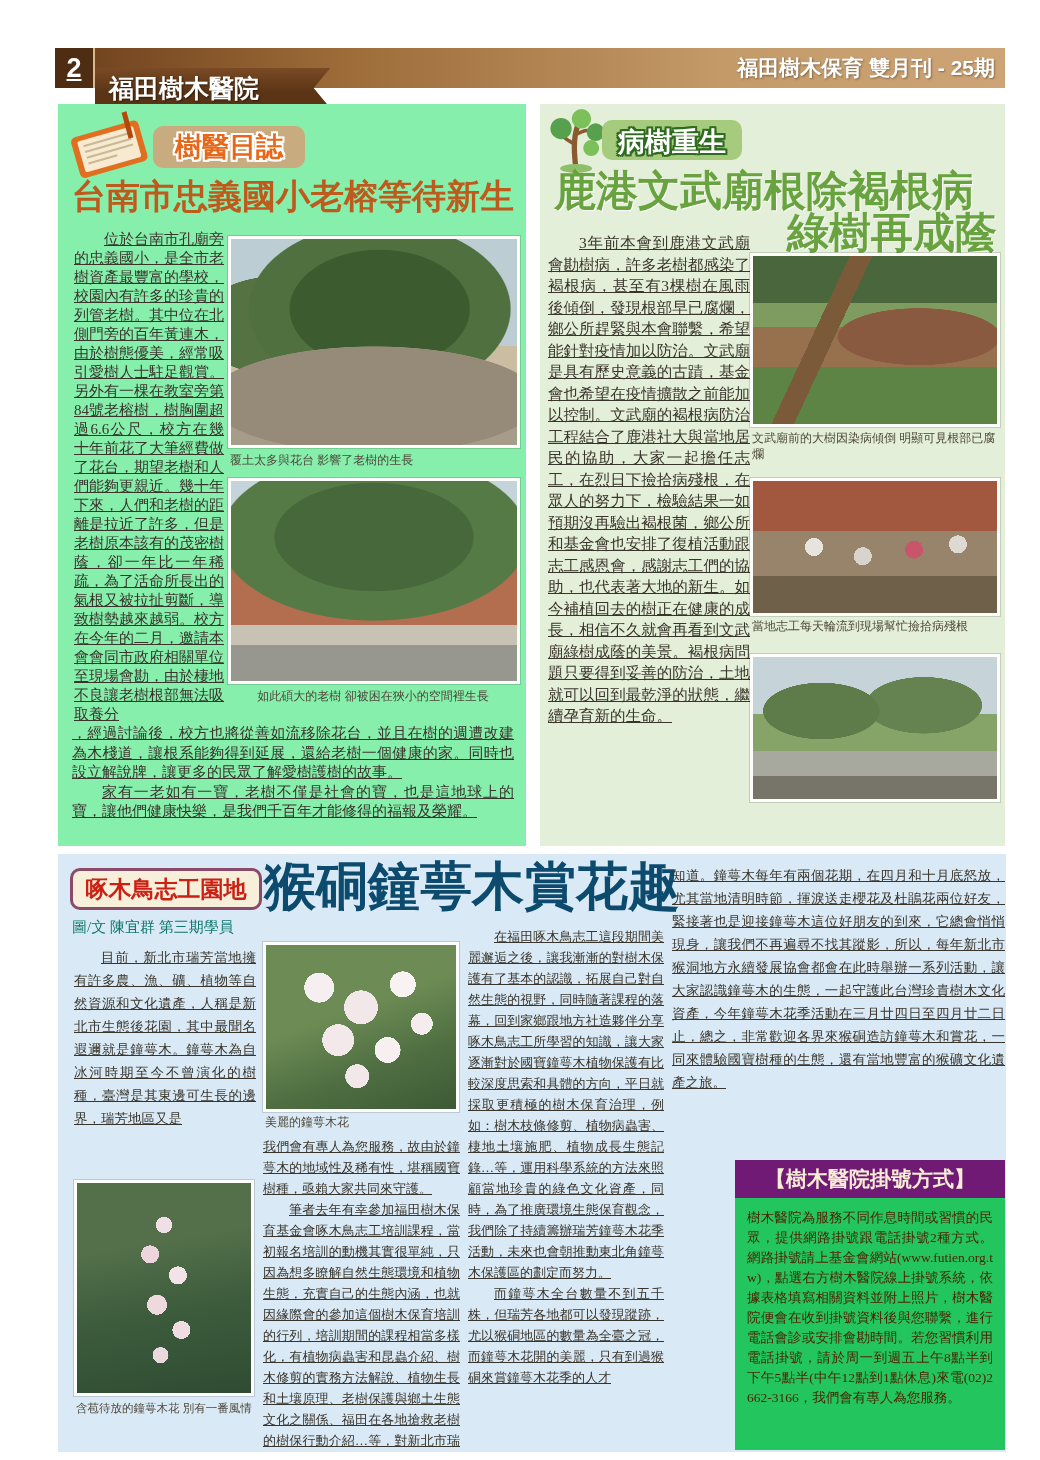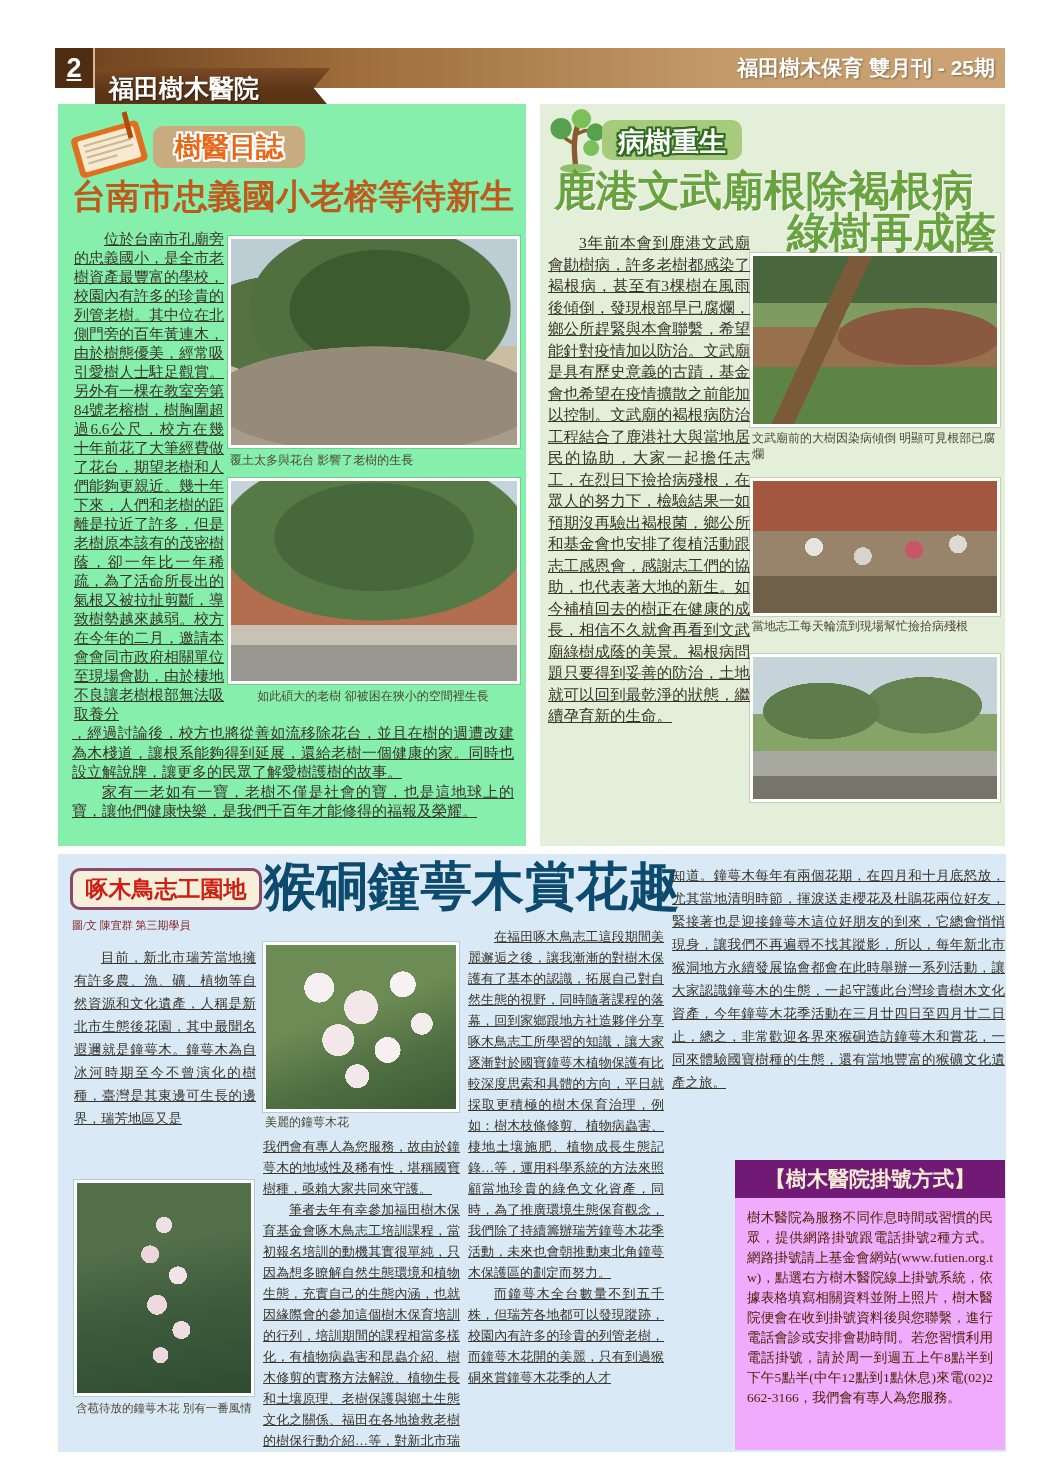--- a/index.html
+++ b/index.html
@@ -40,21 +40,21 @@
   .badge2-icon{position:absolute;left:6px;top:4px;width:62px;height:66px;}
   .a2-title1{position:absolute;left:14px;top:64px;font-size:42px;line-height:46px;font-weight:bold;
     color:#68a33f;white-space:nowrap;text-shadow:1px 1px 0 #fff;}
   .a2-title2{position:absolute;right:8px;top:106px;font-size:42px;line-height:46px;font-weight:bold;
     color:#68a33f;white-space:nowrap;text-shadow:1px 1px 0 #fff;}
   .badge3-box{position:absolute;left:12px;top:14px;width:192px;height:42px;background:#f6efd9;
     border:3px solid #8c4a6b;border-radius:10px;box-sizing:border-box;text-align:center;
     line-height:36px;font-size:23px;font-weight:bold;color:#cc2015;}
   .a3-title{position:absolute;left:206px;top:0px;font-size:52px;line-height:64px;font-weight:bold;
     color:#0c4a6e;white-space:nowrap;}
-  .a3-byline{position:absolute;left:14px;top:64px;font-size:11px;color:#7f1d1d;}
+  .a3-byline{position:absolute;left:14px;top:64px;font-size:15px;color:#0f766e;}
   
   .btxt{position:absolute;text-align:justify;color:#3a352c;overflow:hidden;}
   .btxt p{margin:0;text-decoration:underline;}
   .ind{text-indent:2em;}
   .a1-col{left:16px;top:126px;width:150px;height:498px;font-size:15px;line-height:19px;}
   .a1-cont{left:14px;top:620px;width:442px;height:118px;font-size:15px;line-height:19.5px;}
   .a2-col{left:8px;top:128px;width:202px;height:606px;font-size:15.5px;line-height:21.5px;}
   .a3-col{font-size:13px;line-height:21px;}
   .a3-col1{left:16px;top:92px;width:182px;height:232px;line-height:23px;font-size:13.5px;}
   .a3-col2{left:205px;top:282px;width:197px;height:312px;}
@@ -106,21 +106,21 @@
       radial-gradient(circle 9px at 42% 34%,#ecd5dc 0 99%,transparent 100%),
       radial-gradient(circle 9px at 58% 44%,#f2e3e8 0 99%,transparent 100%),
       radial-gradient(circle 10px at 46% 58%,#eed9df 0 99%,transparent 100%),
       radial-gradient(circle 9px at 60% 70%,#f0dde2 0 99%,transparent 100%),
       radial-gradient(circle 8px at 48% 82%,#ecd7dd 0 99%,transparent 100%),
       linear-gradient(170deg,#53704a 0 30%,#3d5c3c 60%,#2f4c33 100%);}
   
   .infobox{position:absolute;left:677px;top:306px;width:270px;height:290px;}
   .infobox-hd{height:38px;background:#701a75;color:#f7ecd4;font-size:21px;font-weight:bold;
     text-align:center;line-height:38px;}
-  .infobox-bd{height:252px;background:#f0abfc;box-sizing:border-box;padding:10px 12px;
+  .infobox-bd{height:252px;background:#22c55e;box-sizing:border-box;padding:10px 12px;
     color:#4c2406;font-size:13.5px;line-height:20px;text-align:justify;word-break:break-all;overflow:hidden;}
 </style>
 </head>
 <body>
 
 <div class="hdr">
   <div class="hdr-num">2</div>
   <div class="hdr-mast">福田樹木醫院</div>
   <div class="hdr-issue">福田樹木保育 雙月刊 - 25期</div>
 </div>
@@ -196,21 +196,21 @@
   <div class="photo ph-flowers" style="left:205px;top:88px;width:190px;height:164px;"></div>
   <div class="cap" style="left:207px;top:260px;width:190px;">美麗的鐘萼木花</div>
 
   <div class="btxt serif a3-col a3-col2">
     <p>我們會有專人為您服務，故由於鐘萼木的地域性及稀有性，堪稱國寶樹種，亟賴大家共同來守護。</p>
     <p class="ind">筆者去年有幸參加福田樹木保育基金會啄木鳥志工培訓課程，當初報名培訓的動機其實很單純，只因為想多瞭解自然生態環境和植物生態，充實自己的生態內涵，也就因緣際會的參加這個樹木保育培訓的行列，培訓期間的課程相當多樣化，有植物病蟲害和昆蟲介紹、樹木修剪的實務方法解說、植物生長和土壤原理、老樹保護與鄉土生態文化之關係、福田在各地搶救老樹的樹保行動介紹…等，對新北市瑞芳當地鐘萼木守護工作有很大的啟發。</p>
   </div>
 
   <div class="btxt serif a3-col a3-col3">
     <p class="ind">在福田啄木鳥志工這段期間美麗邂逅之後，讓我漸漸的對樹木保護有了基本的認識，拓展自己對自然生態的視野，同時隨著課程的落幕，回到家鄉跟地方社造夥伴分享啄木鳥志工所學習的知識，讓大家逐漸對於國寶鐘萼木植物保護有比較深度思索和具體的方向，平日就採取更積極的樹木保育治理，例如：樹木枝條修剪、植物病蟲害、棲地土壤施肥、植物成長生態記錄…等，運用科學系統的方法來照顧當地珍貴的綠色文化資產，同時，為了推廣環境生態保育觀念，我們除了持續籌辦瑞芳鐘萼木花季活動，未來也會朝推動東北角鐘萼木保護區的劃定而努力。</p>
-    <p class="ind">而鐘萼木全台數量不到五千株，但瑞芳各地都可以發現蹤跡，校園內有許多的珍貴的列管老樹，而鐘萼木花開的美麗，只有到過猴硐來賞鐘萼木花季的人才</p>
+    <p class="ind">而鐘萼木全台數量不到五千株，但瑞芳各地都可以發現蹤跡，尤以猴硐地區的數量為全臺之冠，而鐘萼木花開的美麗，只有到過猴硐來賞鐘萼木花季的人才</p>
   </div>
 
   <div class="btxt serif a3-col a3-col4">
     <p>知道。鐘萼木每年有兩個花期，在四月和十月底怒放，尤其當地清明時節，揮淚送走櫻花及杜鵑花兩位好友，緊接著也是迎接鐘萼木這位好朋友的到來，它總會悄悄現身，讓我們不再遍尋不找其蹤影，所以，每年新北市猴洞地方永續發展協會都會在此時舉辦一系列活動，讓大家認識鐘萼木的生態，一起守護此台灣珍貴樹木文化資產，今年鐘萼木花季活動在三月廿四日至四月廿二日止，總之，非常歡迎各界來猴硐造訪鐘萼木和賞花，一同來體驗國寶樹種的生態，還有當地豐富的猴礦文化遺產之旅。</p>
   </div>
 
   <div class="infobox">
     <div class="infobox-hd">【樹木醫院掛號方式】</div>
     <div class="infobox-bd serif">樹木醫院為服務不同作息時間或習慣的民眾，提供網路掛號跟電話掛號2種方式。網路掛號請上基金會網站(www.futien.org.tw)，點選右方樹木醫院線上掛號系統，依據表格填寫相關資料並附上照片，樹木醫院便會在收到掛號資料後與您聯繫，進行電話會診或安排會勘時間。若您習慣利用電話掛號，請於周一到週五上午8點半到下午5點半(中午12點到1點休息)來電(02)2662-3166，我們會有專人為您服務。</div>
   </div>

